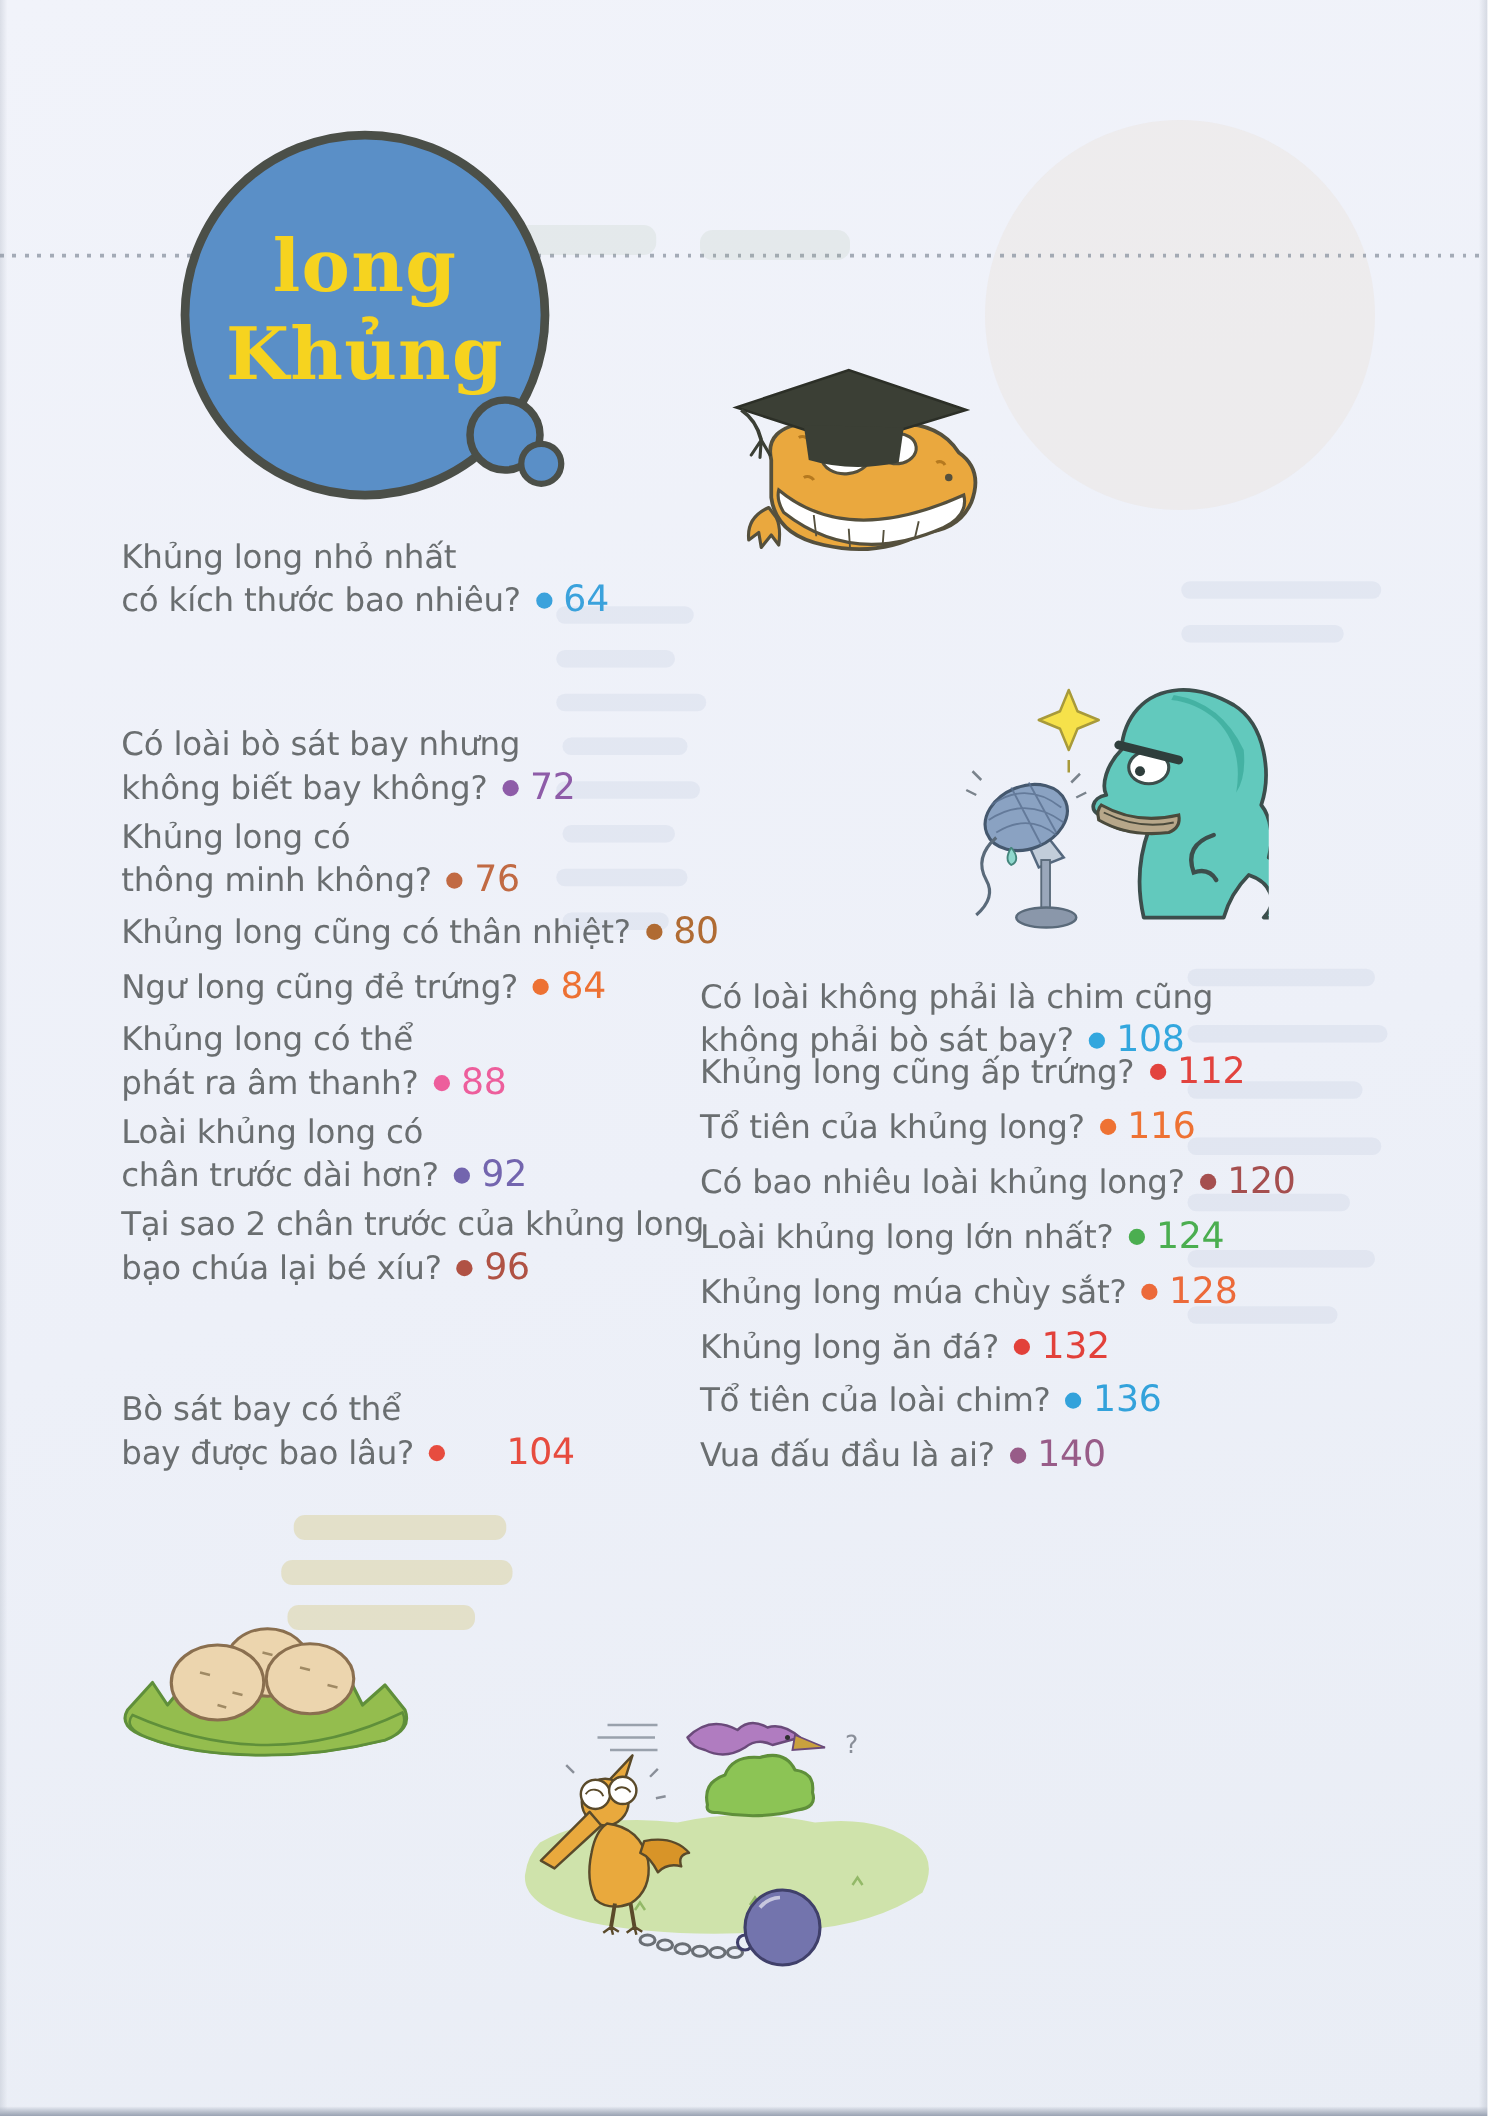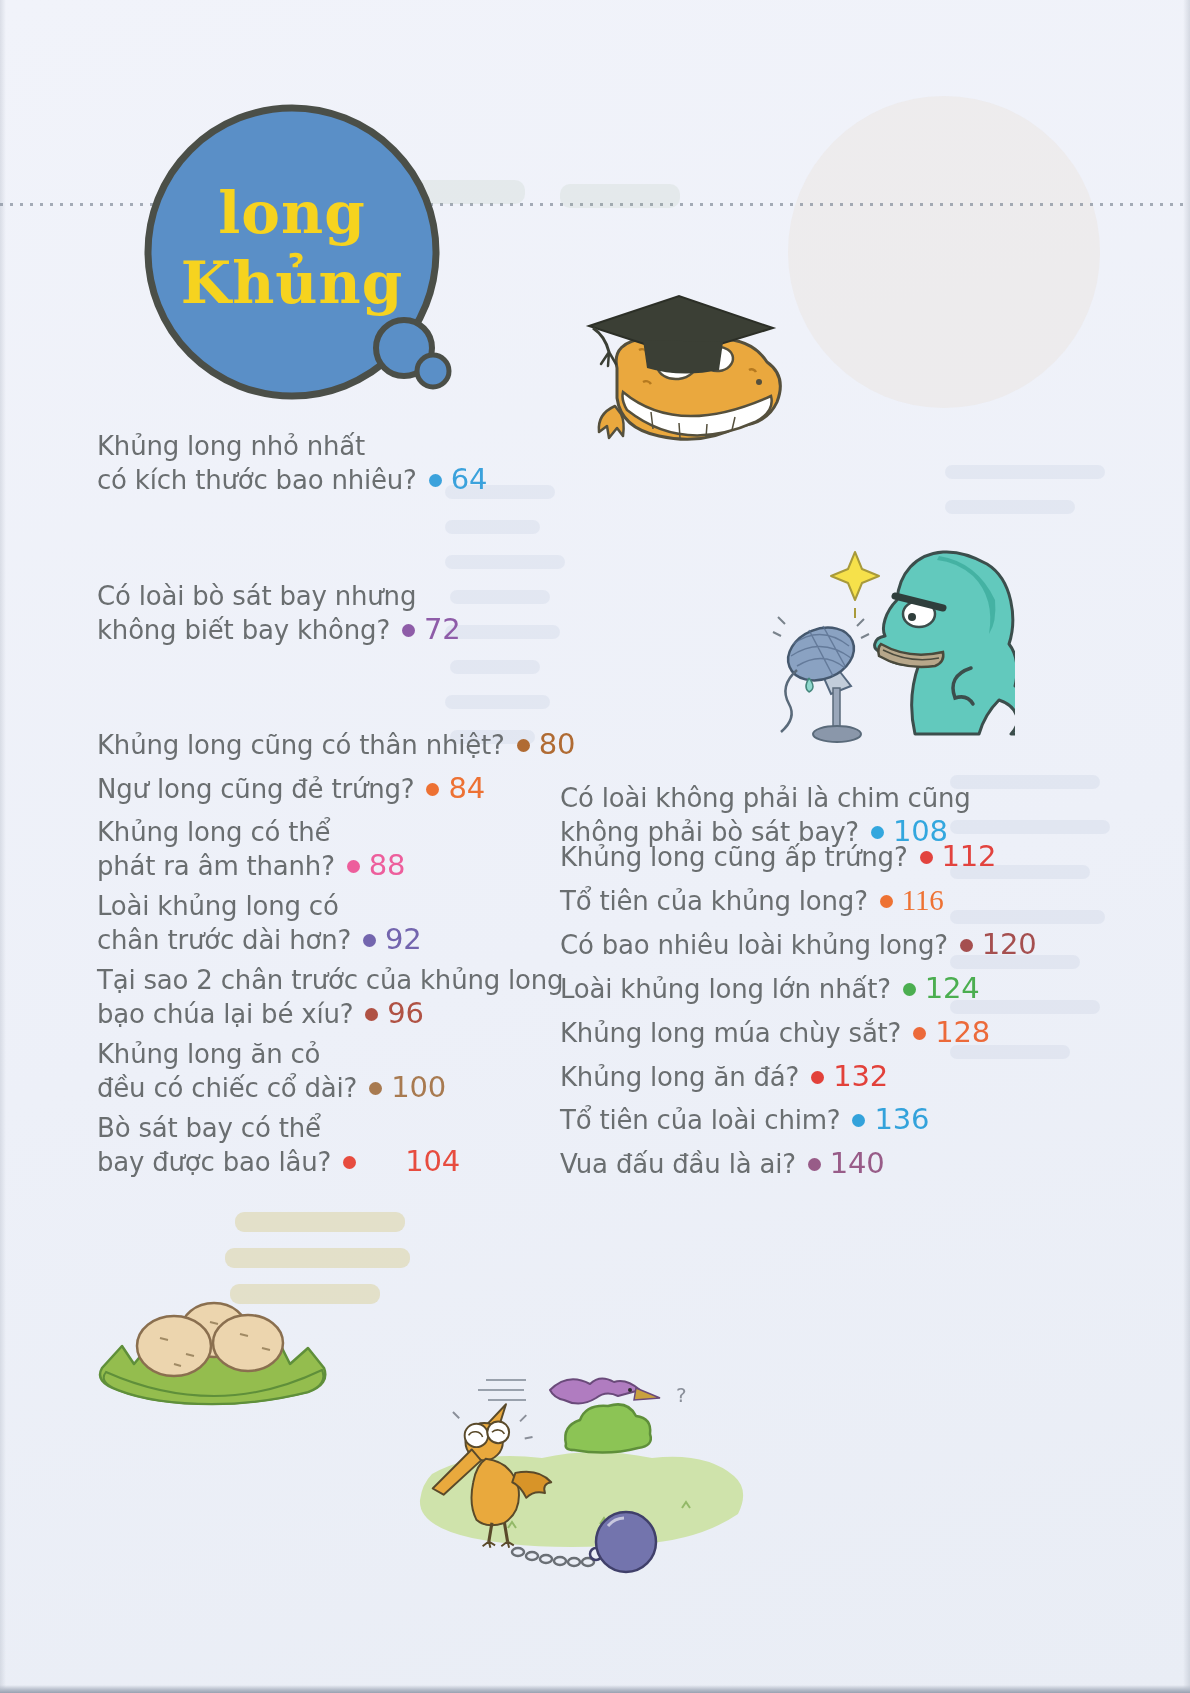--- a/index.html
+++ b/index.html
@@ -116,56 +116,56 @@
   </svg>
 
   <div class="entry col-left" style="top:430px">
     <div>Khủng long nhỏ nhất</div>
     <div><span>có kích thước bao nhiêu?</span><span class="dot" style="color: rgb(59, 162, 220);"></span><span class="num" style="color: rgb(59, 162, 220);">64</span></div>
   </div>
   <div class="entry col-left" style="top:580px">
     <div>Có loài bò sát bay nhưng</div>
     <div><span>không biết bay không?</span><span class="dot" style="color: rgb(142, 92, 168);"></span><span class="num" style="color: rgb(142, 92, 168);">72</span></div>
   </div>
+  <div class="entry col-left" style="top:654px">
+    <div>Khủng long có</div>
+    <div><span>thông minh không?</span><span class="dot" style="color: rgb(193, 106, 67);"></span><span class="num" style="color: rgb(193, 106, 67);">76</span></div>
+  </div>
   <div class="entry col-left" style="top:728px">
     <div><span>Khủng long cũng có thân nhiệt?</span><span class="dot" style="color: rgb(176, 107, 51);"></span><span class="num" style="color: rgb(176, 107, 51);">80</span></div>
   </div>
   <div class="entry col-left" style="top:772px">
     <div><span>Ngư long cũng đẻ trứng?</span><span class="dot" style="color: rgb(237, 113, 51);"></span><span class="num" style="color: rgb(237, 113, 51);">84</span></div>
   </div>
   <div class="entry col-left" style="top:816px">
     <div>Khủng long có thể</div>
     <div><span>phát ra âm thanh?</span><span class="dot" style="color: rgb(237, 94, 156);"></span><span class="num" style="color: rgb(237, 94, 156);">88</span></div>
   </div>
   <div class="entry col-left" style="top:890px">
     <div>Loài khủng long có</div>
     <div><span>chân trước dài hơn?</span><span class="dot" style="color: rgb(115, 101, 174);"></span><span class="num" style="color: rgb(115, 101, 174);">92</span></div>
   </div>
   <div class="entry col-left" style="top:964px">
     <div>Tại sao 2 chân trước của khủng long</div>
     <div><span>bạo chúa lại bé xíu?</span><span class="dot" style="color: rgb(176, 82, 68);"></span><span class="num" style="color: rgb(176, 82, 68);">96</span></div>
   </div>
-  <div class="entry col-left" style="top:1038px">
-    <div>Khủng long ăn cỏ</div>
-    <div><span>đều có chiếc cổ dài?</span><span class="dot" style="color: rgb(168, 122, 80);"></span><span class="num" style="color: rgb(168, 122, 80);">100</span></div>
-  </div>
   <div class="entry col-left" style="top:1112px">
     <div>Bò sát bay có thể</div>
     <div><span>bay được bao lâu?</span><span class="dot" style="color: rgb(231, 76, 63);"></span><span class="num" style="color: rgb(231, 76, 63); margin-left: 40px;">104</span></div>
   </div>
 
   <div class="entry col-right" style="top:782px">
     <div>Có loài không phải là chim cũng</div>
     <div><span>không phải bò sát bay?</span><span class="dot" style="color: rgb(51, 167, 222);"></span><span class="num" style="color: rgb(51, 167, 222);">108</span></div>
   </div>
   <div class="entry col-right" style="top:840px">
     <div><span>Khủng long cũng ấp trứng?</span><span class="dot" style="color: rgb(226, 67, 62);"></span><span class="num" style="color: rgb(226, 67, 62);">112</span></div>
   </div>
   <div class="entry col-right" style="top:884px">
-    <div><span>Tổ tiên của khủng long?</span><span class="dot" style="color: rgb(238, 114, 51);"></span><span class="num" style="color: rgb(238, 114, 51); font-family: Liberation Serif, serif;">116</span></div>
+    <div><span>Tổ tiên của khủng long?</span><span class="dot" style="color: rgb(238, 114, 51);"></span><span class="num" style="color: rgb(238, 114, 51);">116</span></div>
   </div>
   <div class="entry col-right" style="top:928px">
     <div><span>Có bao nhiêu loài khủng long?</span><span class="dot" style="color: rgb(165, 79, 79);"></span><span class="num" style="color: rgb(165, 79, 79);">120</span></div>
   </div>
   <div class="entry col-right" style="top:972px">
     <div><span>Loài khủng long lớn nhất?</span><span class="dot" style="color: rgb(75, 174, 80);"></span><span class="num" style="color: rgb(75, 174, 80);">124</span></div>
   </div>
   <div class="entry col-right" style="top:1016px">
     <div><span>Khủng long múa chùy sắt?</span><span class="dot" style="color: rgb(236, 106, 58);"></span><span class="num" style="color: rgb(236, 106, 58); margin-top: 24px;">128</span></div>
   </div>

